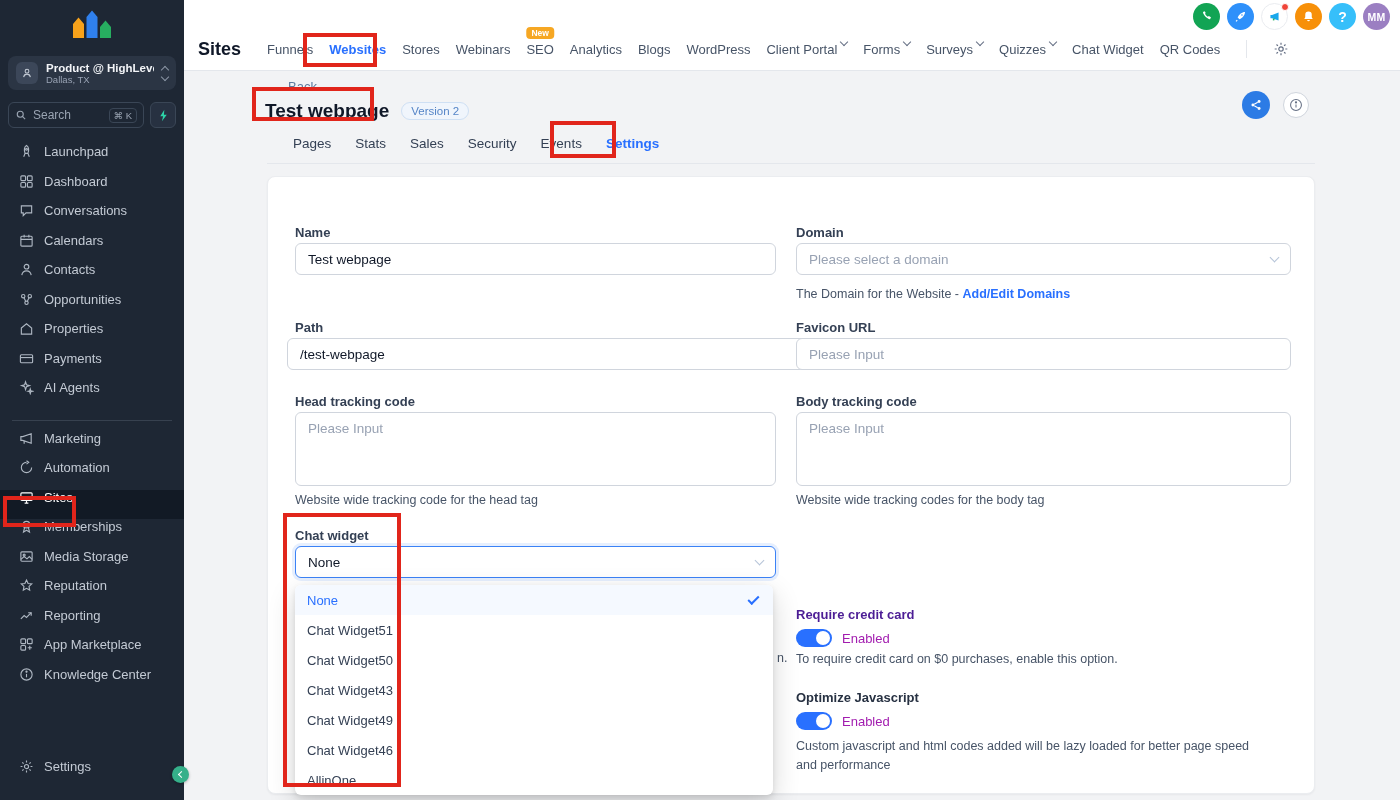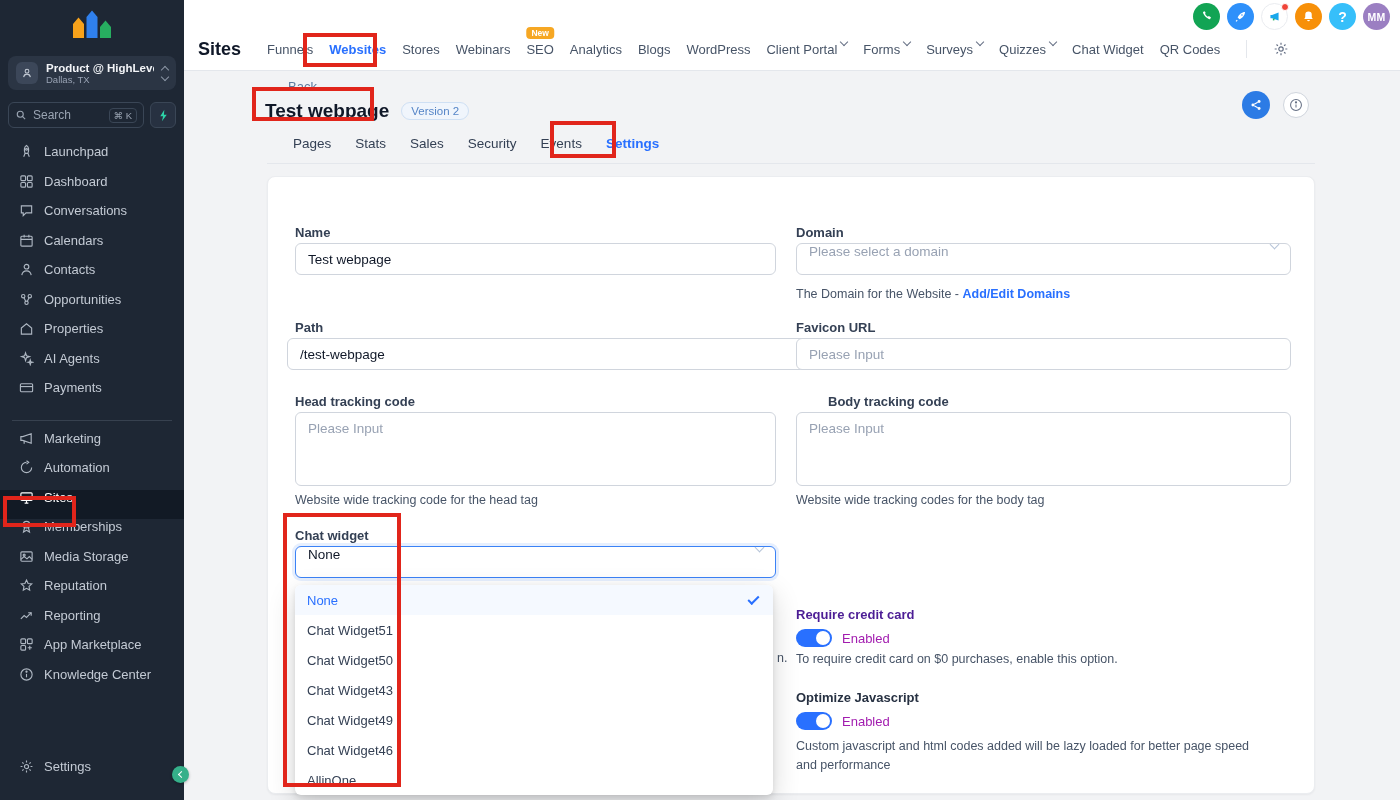--- a/index.html
+++ b/index.html
@@ -70,21 +70,21 @@
 
   
   .card { margin:12px 0 0 83px; width:1048px; height:618px; background:#fff; border:1px solid #ebedf0; border-radius:8px; box-shadow:0 1px 2px rgba(16,24,40,.05); position:relative; }
   .abs { position:absolute; }
   .f-label { font-size:13px; font-weight:600; color:#344054; }
   .f-input { height:32px; border:1px solid #d0d5dd; border-radius:6px; padding:0 12px; font-size:13.5px; color:#101828; font-family:inherit; background:#fff; width:100%; outline:none; }
   .f-input::placeholder, .f-ta::placeholder { color:#98a2b3; }
   .f-ta { height:74px; border:1px solid #d0d5dd; border-radius:6px; padding:8px 12px; font-size:13.5px; color:#101828; font-family:inherit; width:100%; resize:none; outline:none; }
   .f-hint { font-size:12.5px; color:#475467; }
   .f-link { color:#2970ff; font-weight:600; cursor:pointer; }
-  .sel { height:32px; border:1px solid #d0d5dd; border-radius:6px; padding:0 12px; display:flex; justify-content:space-between; background:#fff; cursor:pointer; font-size:13.5px; }
+  .sel { height:32px; border:1px solid #d0d5dd; border-radius:6px; padding:0 12px; display:flex; align-items:center; justify-content:space-between; background:#fff; cursor:pointer; font-size:13.5px; }
   .sel .ph { color:#98a2b3; }
   .sel .val { color:#101828; }
   .chev { width:7px; height:7px; border-right:1.6px solid #b6c4d8; border-bottom:1.6px solid #b6c4d8; transform:rotate(45deg); margin-top:-3px; flex:none; }
   .sel.focus { border:1px solid #3b82f6; box-shadow:0 0 0 3px rgba(59,130,246,.13); }
   .menu { background:#fff; border-radius:6px; box-shadow:0 9px 28px rgba(0,0,0,.16), 0 3px 6px rgba(0,0,0,.10); z-index:30; overflow:hidden; }
   .opt { height:30px; display:flex; align-items:center; justify-content:space-between; padding:0 14px 0 12px; font-size:13px; color:#344054; cursor:pointer; }
   .opt.selected { color:#2970ff; background:#f5f9ff; }
   .check { width:11px; height:6px; border-left:2px solid #2970ff; border-bottom:2px solid #2970ff; transform:rotate(-45deg); margin-top:-3px; }
   .tg-row { display:flex; align-items:center; gap:10px; }
   .toggle { width:36px; height:18px; border-radius:10px; background:#2970ff; position:relative; cursor:pointer; flex:none; }
@@ -206,34 +206,34 @@
         <span class="nav-ic">
             <svg width="15" height="15" viewBox="0 0 16 16" fill="none" stroke="currentColor" stroke-width="1.2">
               <path d="M2.5 7.5L8 3l5.5 4.5V14h-11z"></path>
             </svg>
           </span>
         <span class="nav-lb">Properties</span>
       </div>
       <div class="nav-item">
         <span class="nav-ic">
             <svg width="15" height="15" viewBox="0 0 16 16" fill="none" stroke="currentColor" stroke-width="1.2">
+              <rect x="1.5" y="4" width="13" height="8.5" rx="1"></rect>
+              <path d="M1.5 7h13"></path>
+            </svg>
+          </span>
+        <span class="nav-lb">Payments</span>
+      </div>
+      <div class="nav-item">
+        <span class="nav-ic">
+            <svg width="15" height="15" viewBox="0 0 16 16" fill="none" stroke="currentColor" stroke-width="1.2">
               <path d="M7 2l1 3.1L11.2 6 8 7.1 7 10.2 6 7.1 2.8 6 6 5.1z"></path>
               <path d="M12 9.5l.6 1.9 1.9.6-1.9.6-.6 1.9-.6-1.9-1.9-.6 1.9-.6z"></path>
             </svg>
           </span>
         <span class="nav-lb">AI Agents</span>
-      </div>
-      <div class="nav-item">
-        <span class="nav-ic">
-            <svg width="15" height="15" viewBox="0 0 16 16" fill="none" stroke="currentColor" stroke-width="1.2">
-              <rect x="1.5" y="4" width="13" height="8.5" rx="1"></rect>
-              <path d="M1.5 7h13"></path>
-            </svg>
-          </span>
-        <span class="nav-lb">Payments</span>
       </div>
 
       <div class="nav-div"></div>
 
       <div class="nav-item">
         <span class="nav-ic">
             <svg width="15" height="15" viewBox="0 0 16 16" fill="none" stroke="currentColor" stroke-width="1.2">
               <path d="M13 3L4 6H2v4h2l9 3z"></path>
               <path d="M5.5 10.5V13.5"></path>
             </svg>
@@ -489,21 +489,21 @@
         <label class="f-label abs" style="left:27px;top:143px">Path</label>
         <input class="f-input abs" style="left: 19px; top: 161px; width: 523px;" value="/test-webpage">
 
         <label class="f-label abs" style="left:528px;top:143px">Favicon URL</label>
         <input class="f-input abs" style="left: 528px; top: 161px; width: 495px;" placeholder="Please Input">
 
         <label class="f-label abs" style="left:27px;top:217px">Head tracking code</label>
         <textarea class="f-ta abs" style="left: 27px; top: 235px; width: 481px;" placeholder="Please Input"></textarea>
         <div class="f-hint abs" style="left:27px;top:316px">Website wide tracking code for the head tag</div>
 
-        <label class="f-label abs" style="left:560px;top:217px">Body tracking code</label>
+        <label class="f-label abs" style="left:528px;top:217px">Body tracking code</label>
         <textarea class="f-ta abs" style="left: 528px; top: 235px; width: 495px;" placeholder="Please Input"></textarea>
         <div class="f-hint abs" style="left:528px;top:316px">Website wide tracking codes for the body tag</div>
 
         <label class="f-label abs" style="left:27px;top:351px">Chat widget</label>
         <div class="sel focus abs" style="left:27px;top:369px;width:481px">
           <span class="val">None</span>
           <i class="chev"></i>
         </div>
 
         <span class="frag abs" style="left:509px;top:474px">n.</span>

